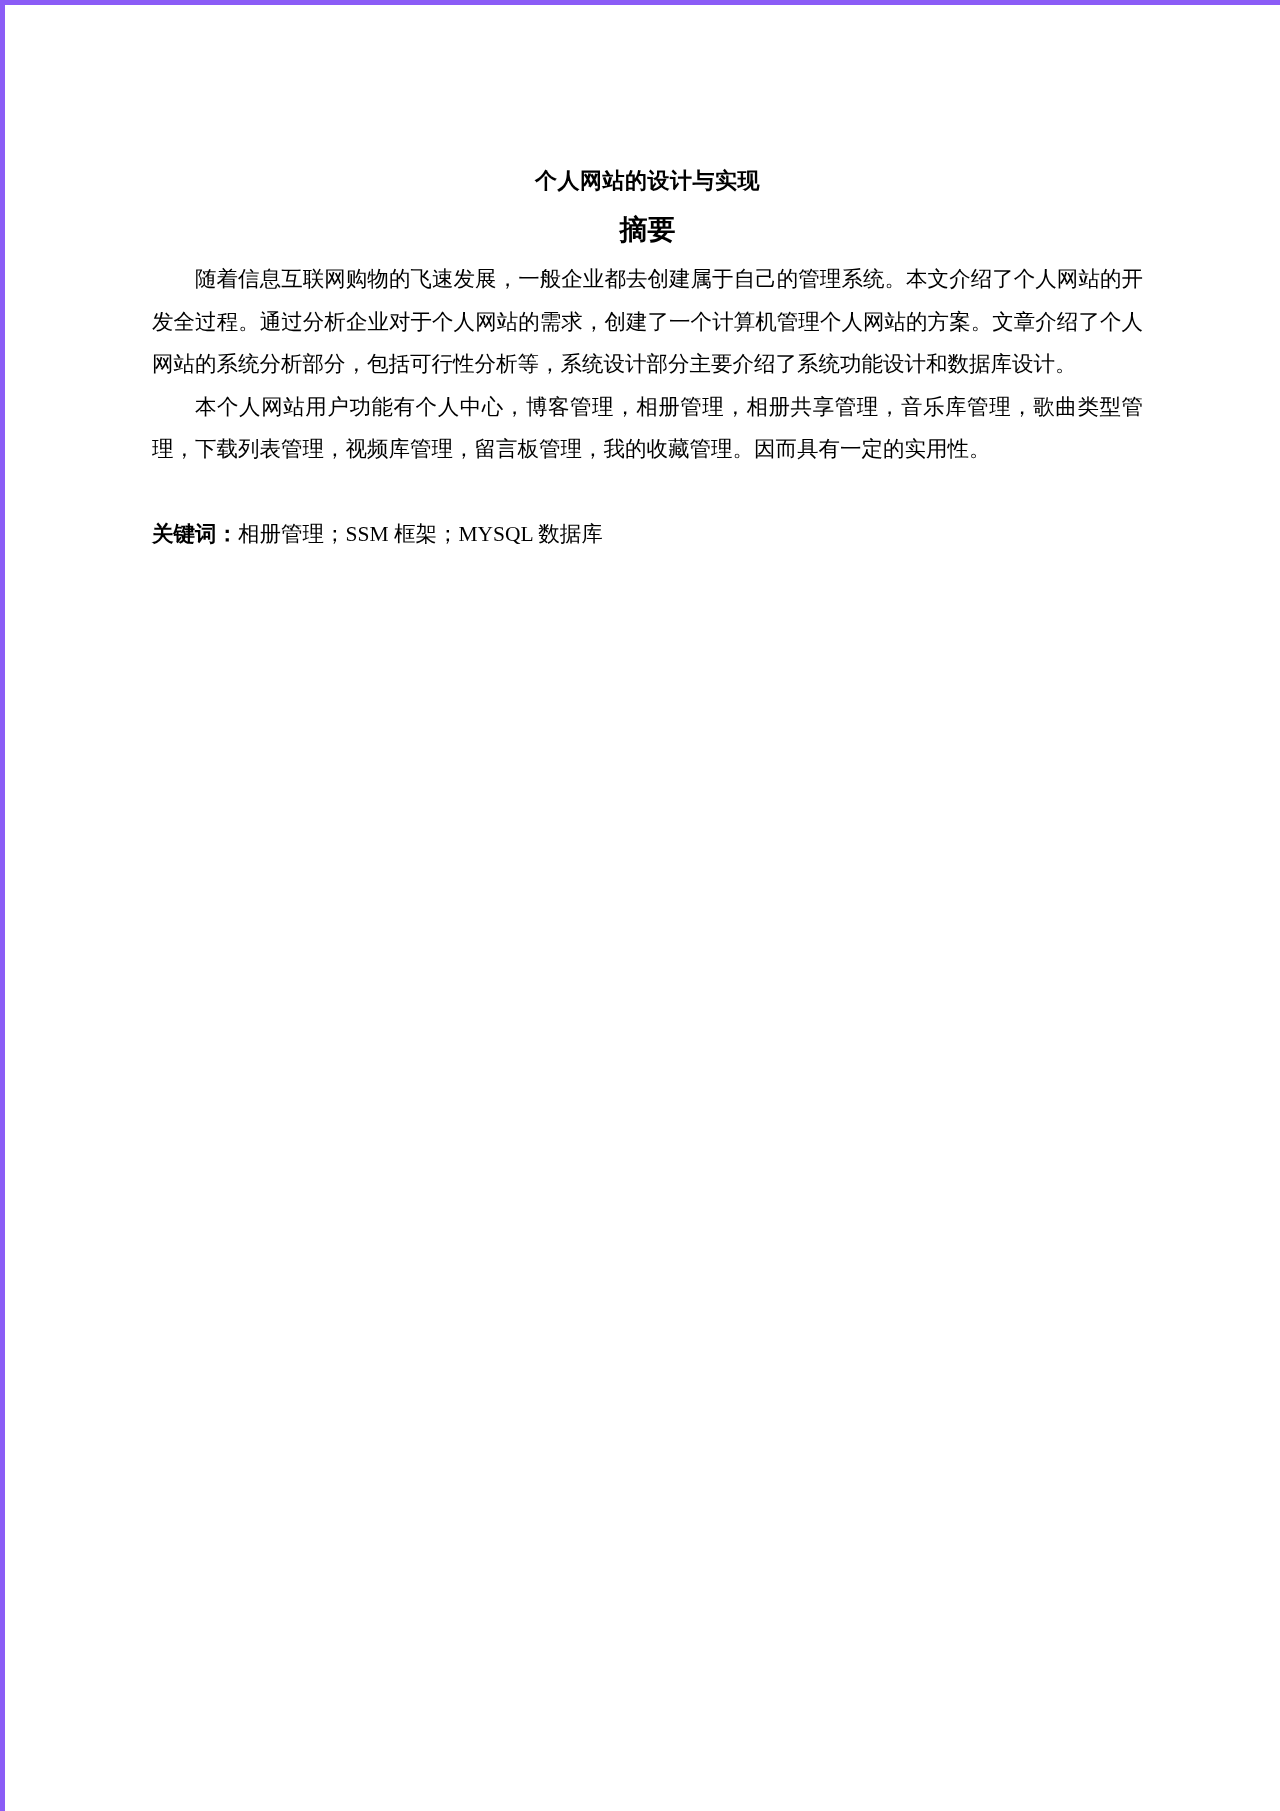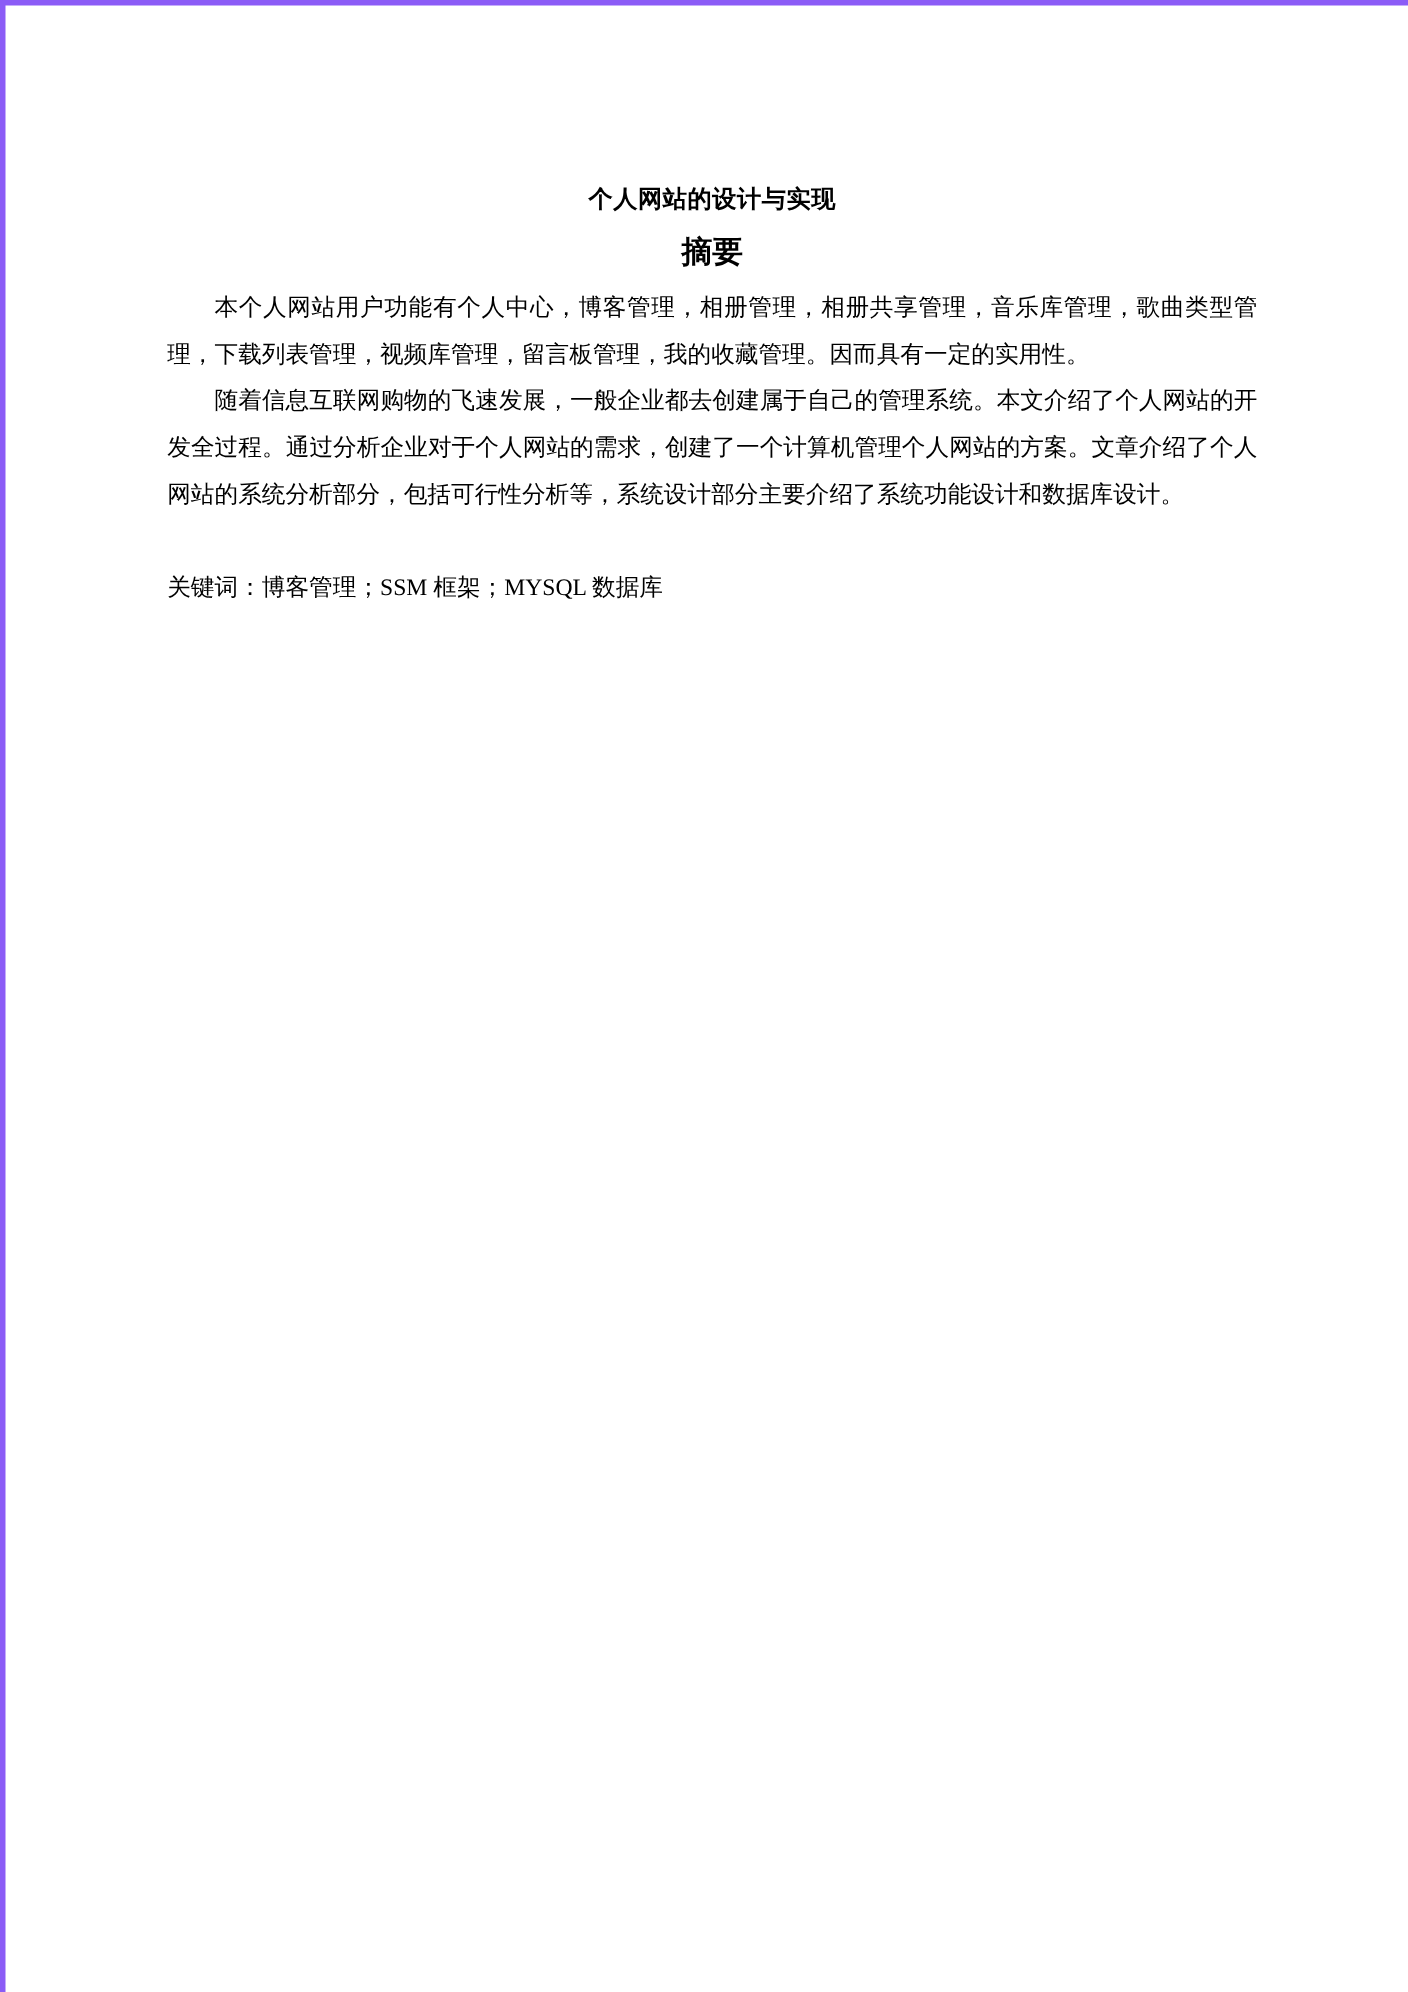--- a/index.html
+++ b/index.html
@@ -50,36 +50,36 @@
     text-indent: 43px;
     word-break: break-all;
   }
   .keywords {
     margin: 42px 0 0 0;
     font-size: 21.5px;
     line-height: 42.5px;
     text-align: left;
   }
   .keywords .label {
-    font-weight: normal;
+    font-weight: bold;
   }
 </style>
 </head>
 <body>
 
 <div class="page">
   <div class="content">
 
     <h1 class="doc-title">个人网站的设计与实现</h1>
 
     <h2 class="abstract-heading">摘要</h2>
 
     <div class="body-text">
+      <p class="para">随着信息互联网购物的飞速发展，一般企业都去创建属于自己的管理系统。本文介绍了个人网站的开发全过程。通过分析企业对于个人网站的需求，创建了一个计算机管理个人网站的方案。文章介绍了个人网站的系统分析部分，包括可行性分析等，系统设计部分主要介绍了系统功能设计和数据库设计。</p>
       <p class="para">本个人网站用户功能有个人中心，博客管理，相册管理，相册共享管理，音乐库管理，歌曲类型管理，下载列表管理，视频库管理，留言板管理，我的收藏管理。因而具有一定的实用性。</p>
-      <p class="para">随着信息互联网购物的飞速发展，一般企业都去创建属于自己的管理系统。本文介绍了个人网站的开发全过程。通过分析企业对于个人网站的需求，创建了一个计算机管理个人网站的方案。文章介绍了个人网站的系统分析部分，包括可行性分析等，系统设计部分主要介绍了系统功能设计和数据库设计。</p>
     </div>
 
     <p class="keywords">
-      <span class="label">关键词：</span><span>博客管理；SSM 框架；MYSQL 数据库</span>
+      <span class="label">关键词：</span><span>相册管理；SSM 框架；MYSQL 数据库</span>
     </p>
 
   </div>
 </div>
 
 </body></html>

